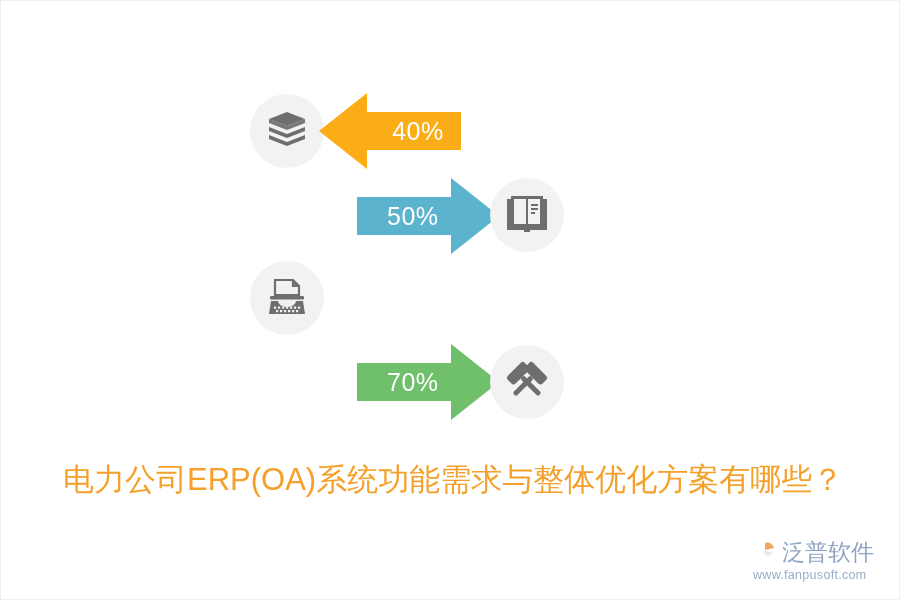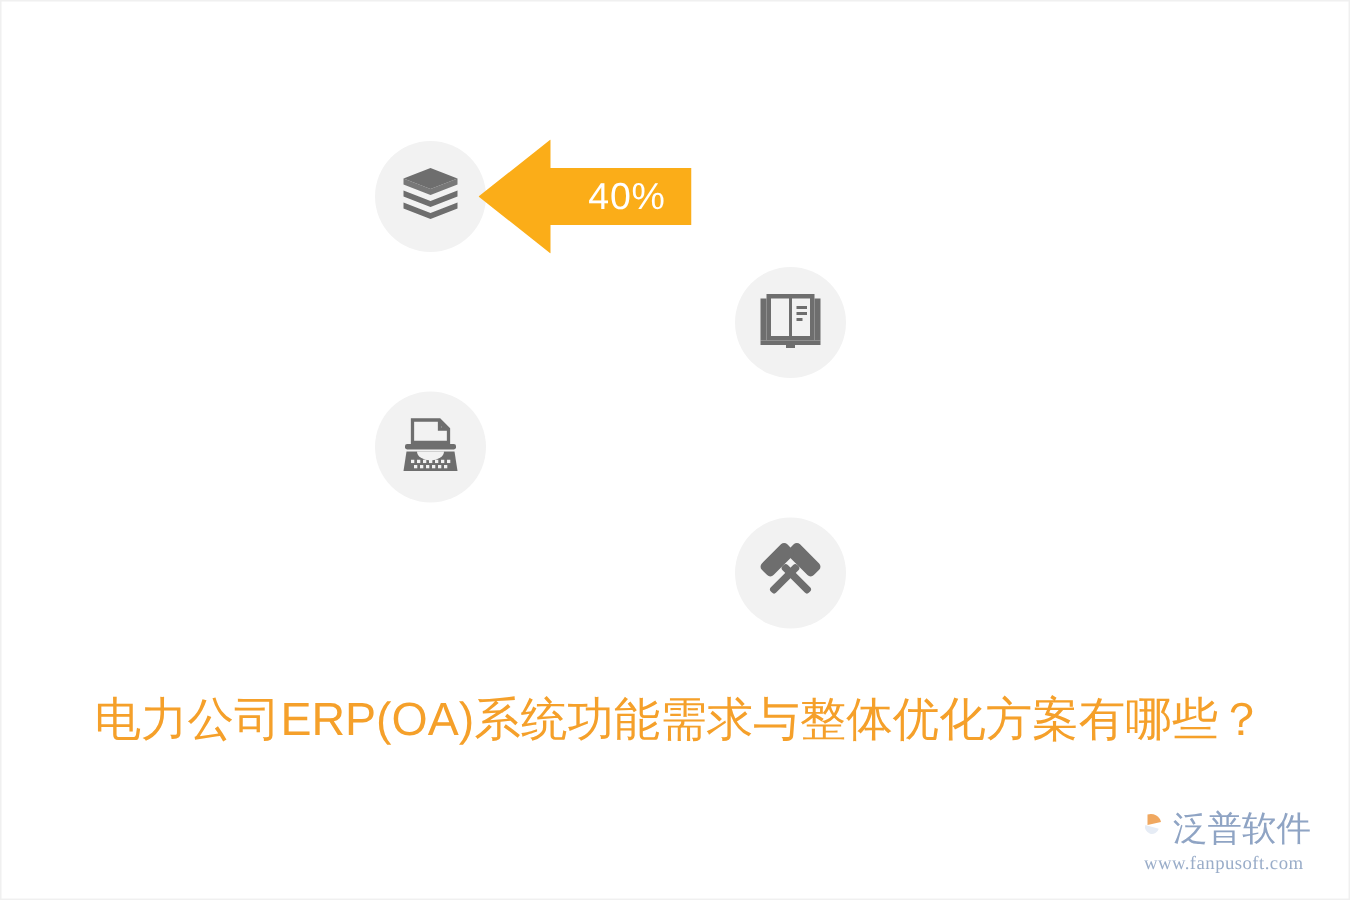--- a/index.html
+++ b/index.html
@@ -84,26 +84,26 @@
   }
   #logo .logo-mark { flex: none; margin-right: 3px; }
   #logo .logo-name {
     font-family: "Liberation Serif", "DejaVu Serif", serif;
     font-size: 23px;
     color: #8fa4c4;
     letter-spacing: 0px;
     white-space: nowrap;
   }
   #logo .logo-url {
-    font-family: Liberation Serif, serif;
+    font-family: Liberation Sans, sans-serif;
     font-size: 12.5px;
     color: #9aadc9;
     letter-spacing: 0.3px;
     margin-top: 1px;
-    text-align: right;
+    text-align: left;
     white-space: nowrap;
   }
 </style>
 </head>
 <body>
 
 <div id="canvas">
 
   <div class="icon-circle" style="left:249px; top:93px;">
     <svg width="46" height="46" viewBox="0 0 46 46" aria-hidden="true">
@@ -118,20 +118,28 @@
 
   <div class="arrow left" style="left:318px; top:92px; width:142px; height:76px;justify-content:center;">
     <div class="shape">
       <svg width="142" height="76" viewBox="0 0 142 76" preserveAspectRatio="none">
         <polygon points="0,38 48,0 48,19 142,19 142,57 48,57 48,76" fill="#FBAD18"></polygon>
       </svg>
     </div>
     <span class="pct">40%</span>
   </div>
 
+  <div class="arrow right" style="left:356px; top:177px; width:142px; height:76px;">
+    <div class="shape">
+      <svg width="142" height="76" viewBox="0 0 142 76" preserveAspectRatio="none">
+        <polygon points="142,38 94,0 94,19 0,19 0,57 94,57 94,76" fill="#5BB3CE"></polygon>
+      </svg>
+    </div>
+    <span class="pct">50%</span>
+  </div>
 
   <div class="icon-circle" style="left:489px; top:177px;">
     <svg width="46" height="46" viewBox="0 0 46 46" aria-hidden="true">
       <g fill="#6e6e6e">
         <rect x="3" y="7" width="4" height="28"></rect>
         <rect x="39" y="7" width="4" height="28"></rect>
         <path d="M7 4 H39 V35 H7 Z M10 7 V32 H36 V7 Z"></path>
         <rect x="22" y="6" width="2" height="27"></rect>
         <rect x="27" y="12" width="7" height="2"></rect>
         <rect x="27" y="16" width="7" height="2"></rect>
@@ -161,20 +169,28 @@
           <rect x="20" y="35" width="2.2" height="2.2"></rect>
           <rect x="24" y="35" width="2.2" height="2.2"></rect>
           <rect x="28" y="35" width="2.2" height="2.2"></rect>
           <rect x="32" y="35" width="2.2" height="2.2"></rect>
         </g>
       </g>
     </svg>
   </div>
 
 
+  <div class="arrow right" style="left:356px; top:343px; width:142px; height:76px;">
+    <div class="shape">
+      <svg width="142" height="76" viewBox="0 0 142 76" preserveAspectRatio="none">
+        <polygon points="142,38 94,0 94,19 0,19 0,57 94,57 94,76" fill="#6FBF6B"></polygon>
+      </svg>
+    </div>
+    <span class="pct">70%</span>
+  </div>
 
   <div class="icon-circle" style="left:489px; top:344px;">
     <svg width="46" height="46" viewBox="0 0 46 46" aria-hidden="true">
       <g fill="#6e6e6e">
         <g transform="rotate(45 23 23)">
           <path d="M14 5 h18 a3 3 0 0 1 3 3 v5 a3 3 0 0 1 -3 3 h-18 a3 3 0 0 1 -3 -3 v-5 a3 3 0 0 1 3 -3 z"></path>
           <rect x="20.5" y="16" width="5" height="25" rx="2"></rect>
         </g>
         <g transform="rotate(-45 23 23)">
           <path d="M14 5 h18 a3 3 0 0 1 3 3 v5 a3 3 0 0 1 -3 3 h-18 a3 3 0 0 1 -3 -3 v-5 a3 3 0 0 1 3 -3 z"></path>

